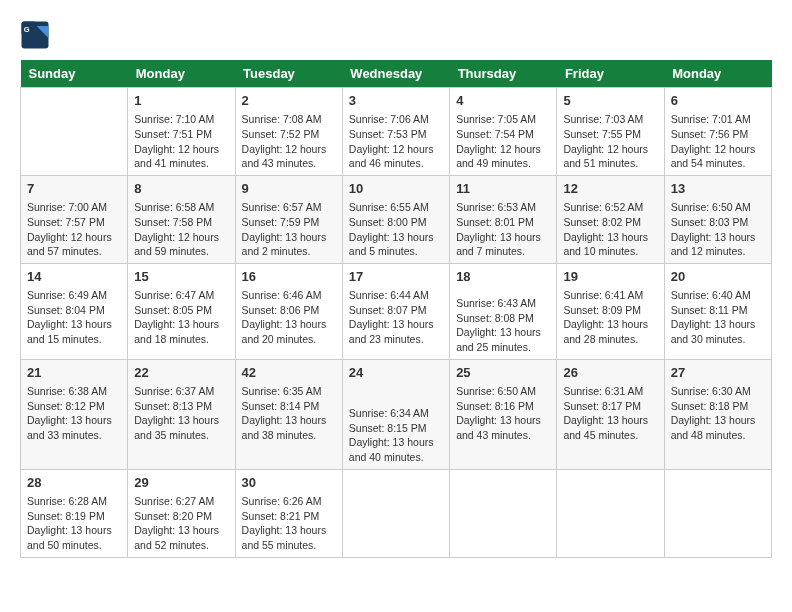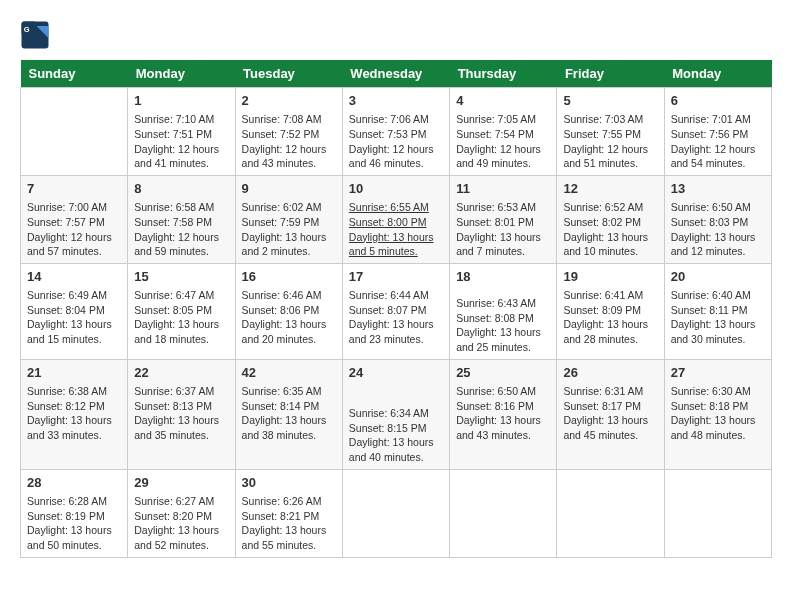--- a/index.html
+++ b/index.html
@@ -178,28 +178,28 @@
         </td>
         <td>
           <span class="day-number">8</span>
           <div class="day-info" style="white-space: pre-line;">Sunrise: 6:58 AM
 Sunset: 7:58 PM
 Daylight: 12 hours
 and 59 minutes.</div>
         </td>
         <td>
           <span class="day-number">9</span>
-          <div class="day-info" style="white-space: pre-line;">Sunrise: 6:02 AM
+          <div class="day-info" style="white-space: pre-line;">Sunrise: 6:57 AM
 Sunset: 7:59 PM
 Daylight: 13 hours
 and 2 minutes.</div>
         </td>
         <td>
           <span class="day-number">10</span>
-          <div class="day-info" style="white-space: pre-line; text-decoration: underline;">Sunrise: 6:55 AM
+          <div class="day-info" style="white-space: pre-line;">Sunrise: 6:55 AM
 Sunset: 8:00 PM
 Daylight: 13 hours
 and 5 minutes.</div>
         </td>
         <td>
           <span class="day-number">11</span>
           <div class="day-info" style="white-space: pre-line;">Sunrise: 6:53 AM
 Sunset: 8:01 PM
 Daylight: 13 hours
 and 7 minutes.</div>

